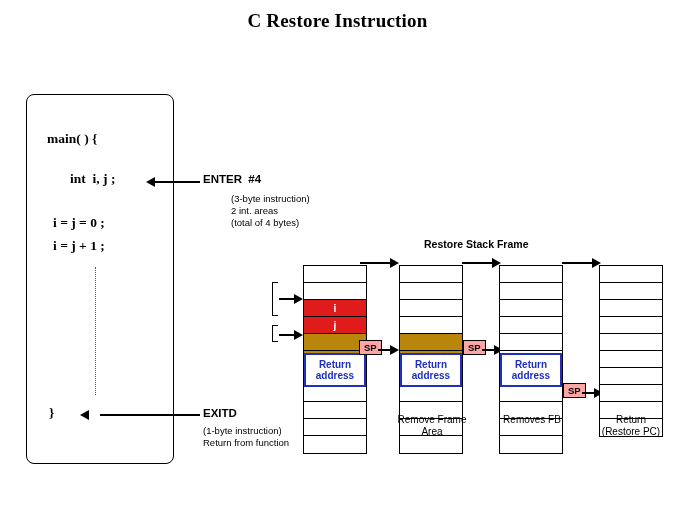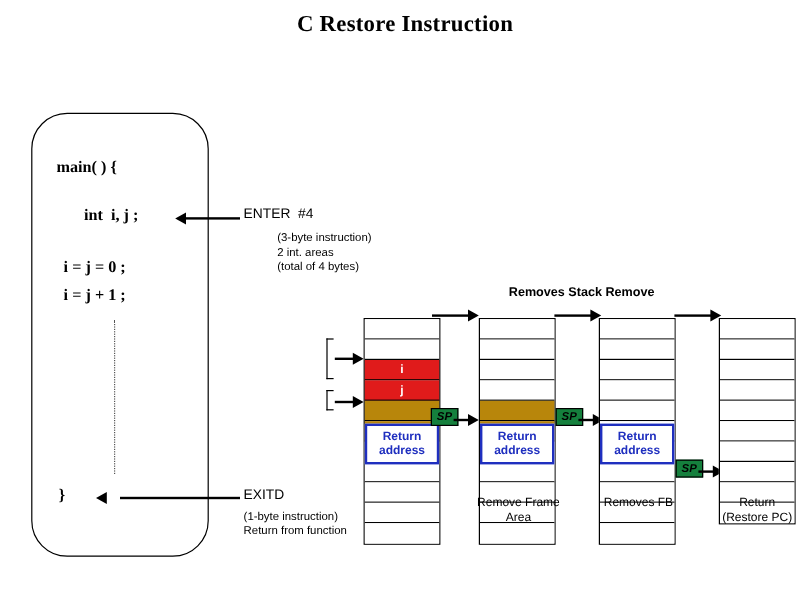--- a/index.html
+++ b/index.html
@@ -15,21 +15,21 @@
     position:absolute;top:10px;left:0;width:675px;
     text-align:center;
     font-family:"Liberation Serif", serif;
     font-size:19px;font-weight:bold;
     letter-spacing:0.2px;
   }
 
   
   .codebox{
     position:absolute;left:26px;top:94px;width:148px;height:370px;
-    border:1.6px solid #000;border-radius:30px;
+    border:1.6px solid #000;border-radius:8px;
     box-sizing:border-box;
   }
   .code-line{
     position:absolute;
     font-family:"Liberation Serif", serif;
     font-size:13.5px;font-weight:bold;
     white-space:pre;
   }
   .cl-main{left:20px;top:36px;}
   .cl-int{left:30px;top:76px;margin-left:13px;}
@@ -47,21 +47,21 @@
   }
   .arrow-head{
     position:absolute;width:0;height:0;
     border-top:5px solid transparent;
     border-bottom:5px solid transparent;
   }
   .arrow-head.left{border-right:9px solid #000;}
   .arrow-head.right{border-left:9px solid #000;}
 
   .lbl-bold{
-    position:absolute;font-size:11.5px;font-weight:normal;
+    position:absolute;font-size:11.5px;font-weight:bold;
     font-family:"Liberation Sans", sans-serif;white-space:pre;
   }
   .lbl-small{
     position:absolute;font-size:9.5px;
     font-family:"Liberation Sans", sans-serif;white-space:pre;line-height:12px;
   }
 
   
   .stack{
     position:absolute;width:64px;
@@ -82,23 +82,23 @@
 
   .retbox{
     position:absolute;width:62px;height:34px;
     border:2.4px solid #1f2fbf;
     background:#fff;box-sizing:border-box;
     display:flex;flex-direction:column;align-items:center;justify-content:center;
     font-size:10px;font-weight:bold;color:#1f2fbf;line-height:11px;
   }
 
   .spbox{
-    position:absolute;border:1.2px solid #000;background:#15803d;
+    position:absolute;border:1.2px solid #000;background:#fca5a5;
     font-size:9.5px;font-weight:bold;
-    padding:1px 4px;box-sizing:border-box;font-style:italic;
+    padding:1px 4px;box-sizing:border-box;
   }
 
   .bracket{
     position:absolute;border:1.6px solid #000;border-right:none;
     width:6px;box-sizing:border-box;
   }
 
   .cap{
     position:absolute;font-size:10px;text-align:center;white-space:pre;
     line-height:12px;font-family:"Liberation Sans", sans-serif;
@@ -127,21 +127,21 @@
 <div class="lbl-small" style="left:203px;top:193px;margin-left:28px;">(3-byte instruction)
 2 int. areas
 (total of 4 bytes)</div>
 
 <div class="arrow-line" style="left:100px;top:414px;width:100px;"></div>
 <div class="arrow-head left" style="left:80px;top:410px;"></div>
 <div class="lbl-bold" style="left:203px;top:407px;">EXITD</div>
 <div class="lbl-small" style="left:203px;top:425px;">(1-byte instruction)
 Return from function</div>
 
-<div class="hdr" style="left:424px;top:238px;">Removes Stack Remove</div>
+<div class="hdr" style="left:424px;top:238px;">Restore Stack Frame</div>
 
 <div class="stack" style="left:303px;top:265px;">
   <div class="cell blank"></div>
   <div class="cell blank"></div>
   <div class="cell red">i</div>
   <div class="cell red">j</div>
   <div class="cell gold"></div>
   <div class="cell gold">FB</div>
   <div class="cell blank" style="height:34px;"></div>
   <div class="cell blank"></div>

